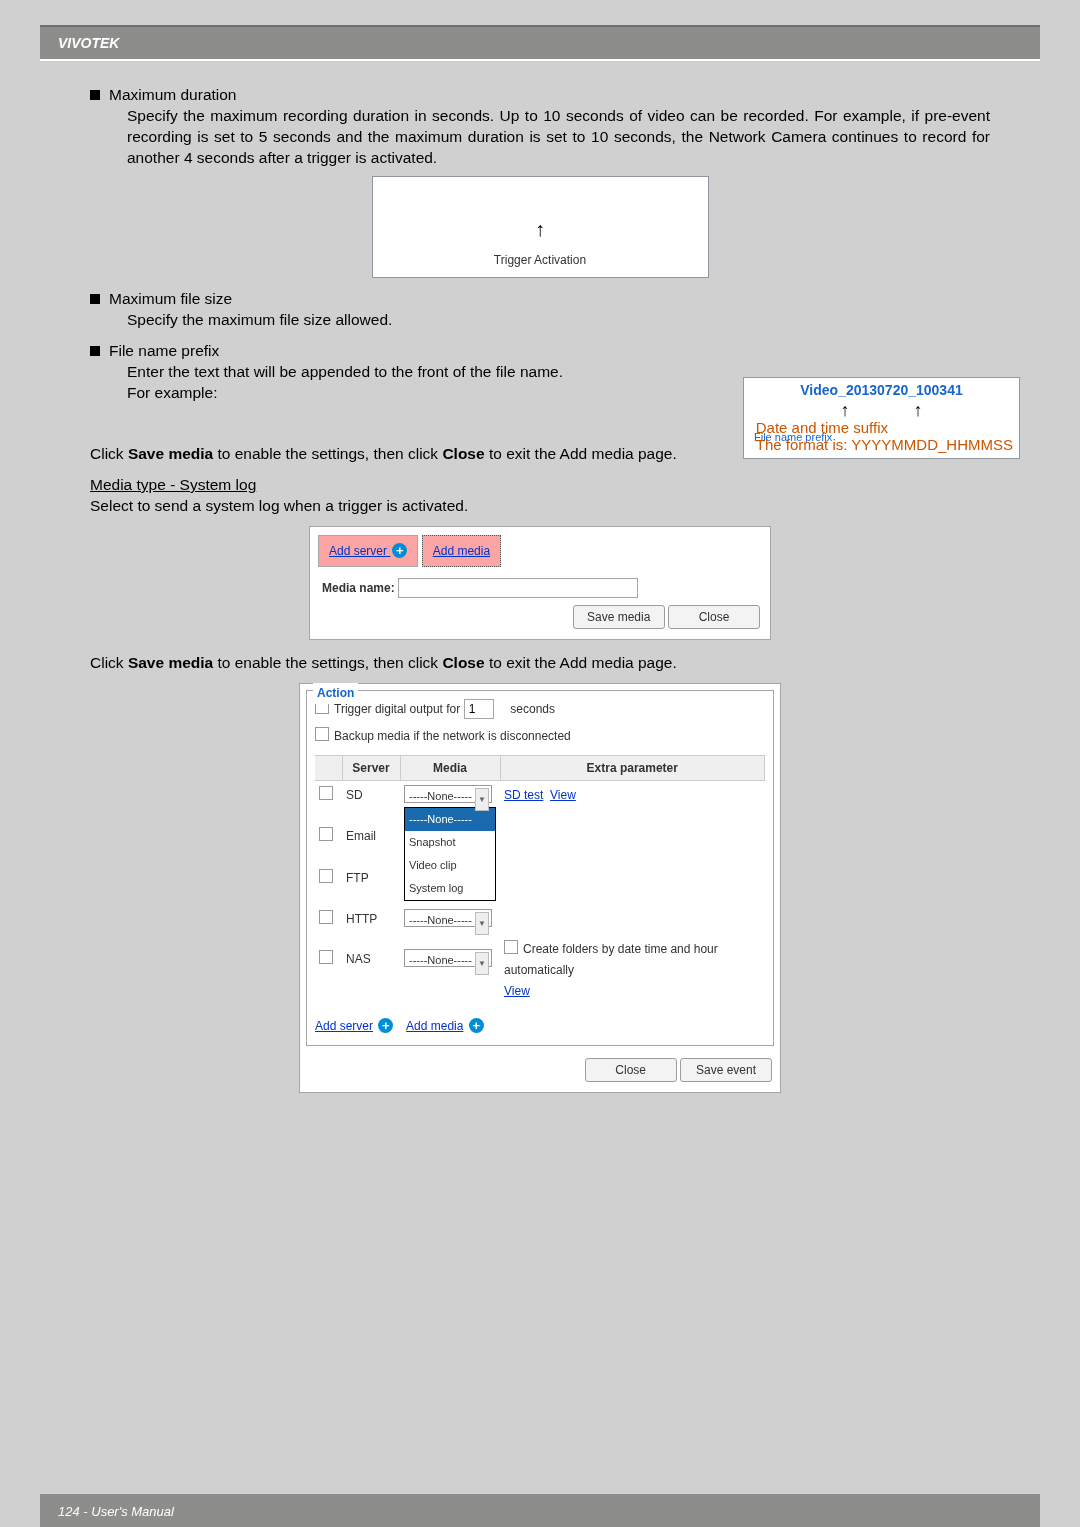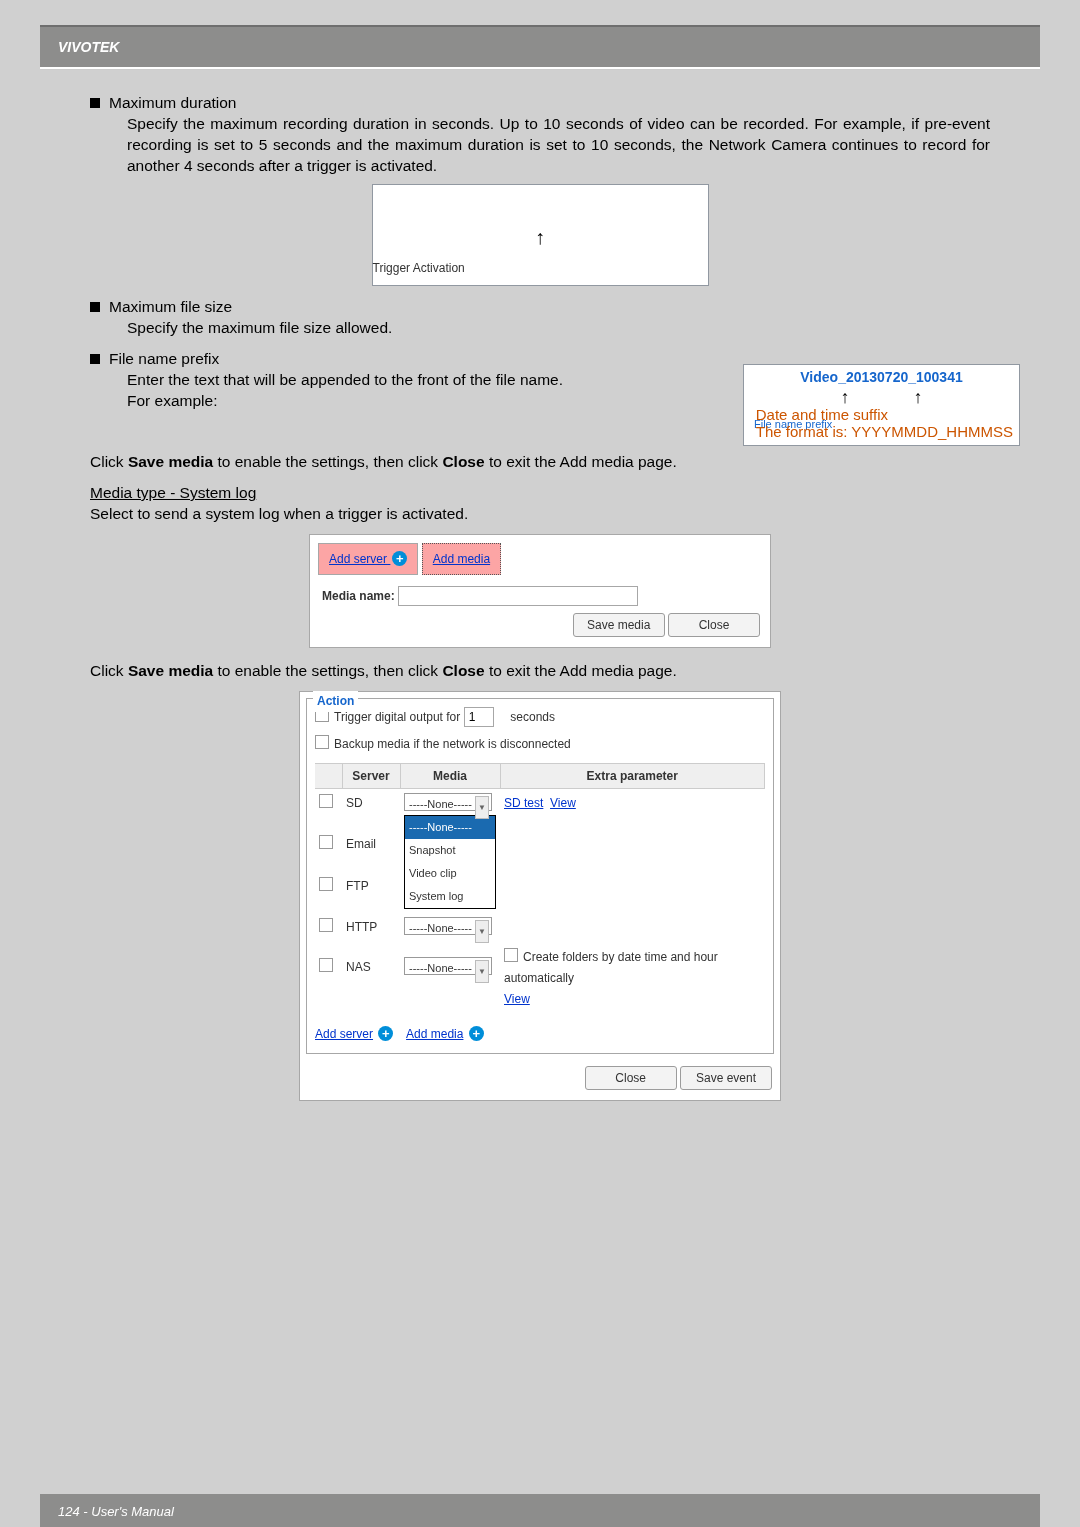--- a/index.html
+++ b/index.html
@@ -12,21 +12,21 @@
   }
   .page {
     width: 1080px;
     height: 1527px;
     position: relative;
     background: #d0d0d0;
   }
   .header-bar {
     width: 1000px;
     margin: 25px auto 0;
-    height: 42px;
+    height: 34px;
     background: #8d8d8c;
     border-top: 2px solid #6e6e6e;
     display: flex;
     align-items: center;
     padding: 0 18px;
     box-sizing: border-box;
   }
   .header-bar span {
     color: #fff;
     font-style: italic;
@@ -61,27 +61,27 @@
     height: 100px;
     border: 1px solid #9198a1;
     background: #fff;
     margin: 8px auto 0;
     position: relative;
   }
   .sec-row { position:absolute; top:18px; left:0; right:0; text-align:center;}
   .sec-pill { display:inline-flex;width:26px;height:18px;border-radius:12px;background:#cfd7ee;margin:0 2px;align-items:center;justify-content:center;font-size:8px;color:#143ba8;}
   .sec-pill.active { background:#1330c6;color:#fff;}
   .trig-arrow {position:absolute;left:50%;top:42px;transform:translateX(-50%);font-size:20px;color:#000;}
-  .trig-label {position:absolute;left:0;right:0;top:73px;text-align:left;font-size:12px;color:#333;}
+  .trig-label {position:absolute;left:0;right:0;top:73px;text-align:center;font-size:12px;color:#333;}
 
   
   .fname-box {
     position: absolute;
     right: 60px;
-    top: 339px;
+    top: 352px;
     width: 275px;
     height: 80px;
     border: 1px solid #9198a1;
     background: #fff;
     text-align:center;
   }
   .fname-title {color:#1666cc;font-weight:bold;margin-top:4px;font-size:14px;}
   .fname-arrow {display:inline-block;font-size:18px;margin:0 30px;}
   .fname-left {color:#1666cc;font-size:11px;position:absolute;left:10px;bottom:15px;}
   .fname-right {color:#cc5500;font-size:15px;text-align:left;position:absolute;right:6px;bottom:5px;}

